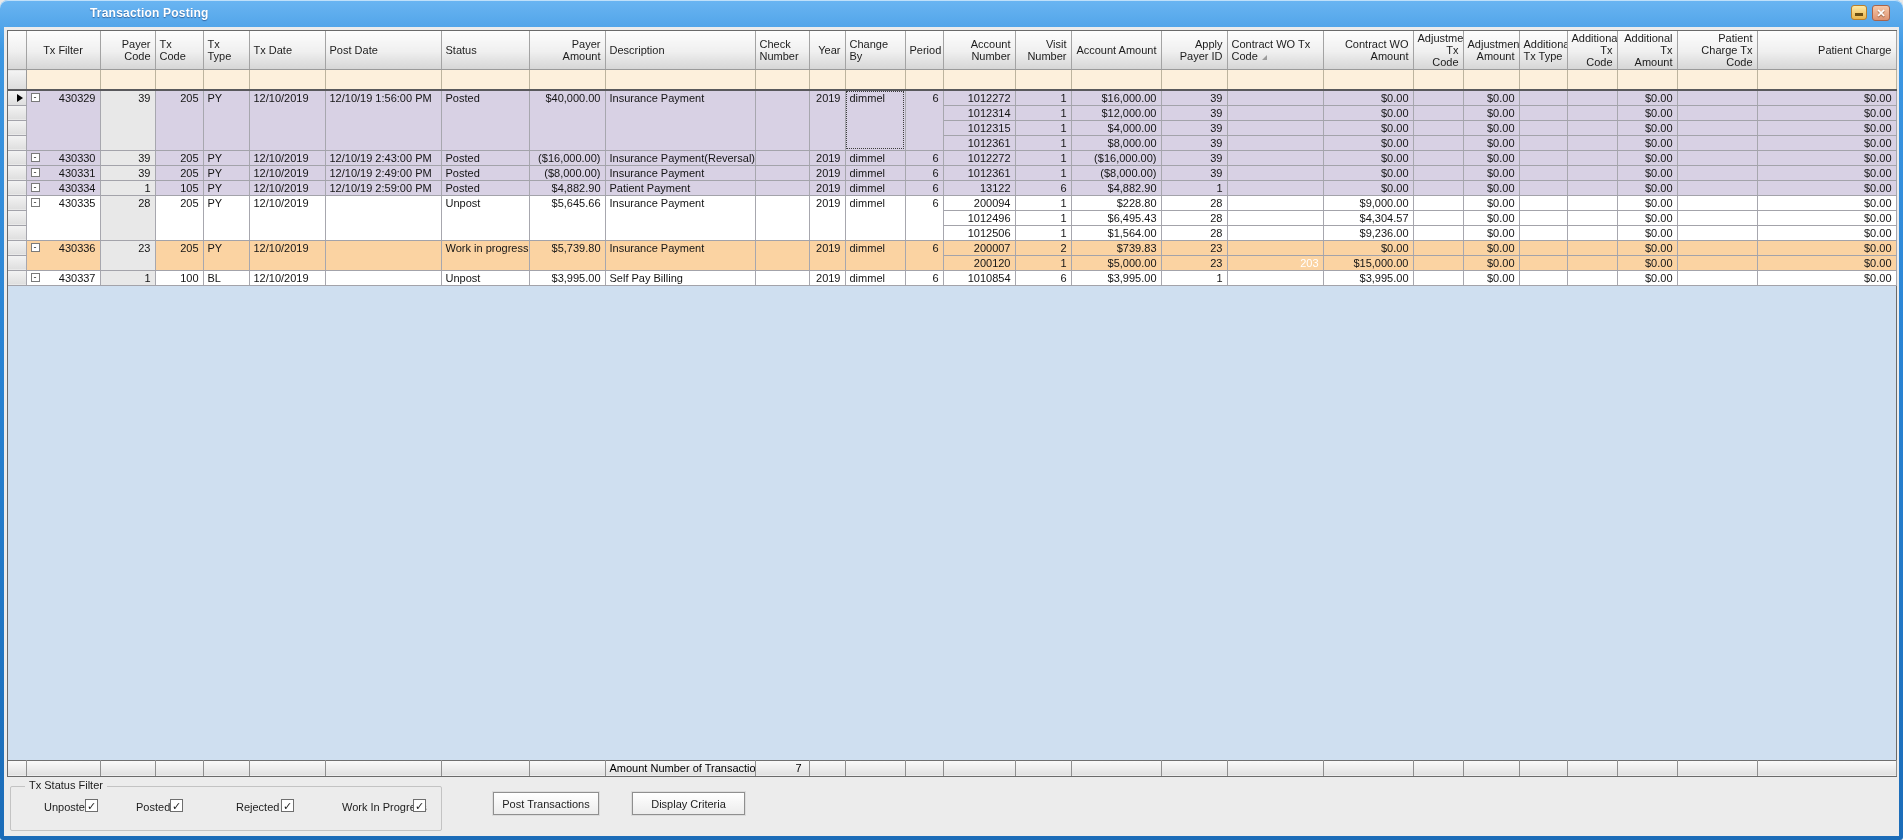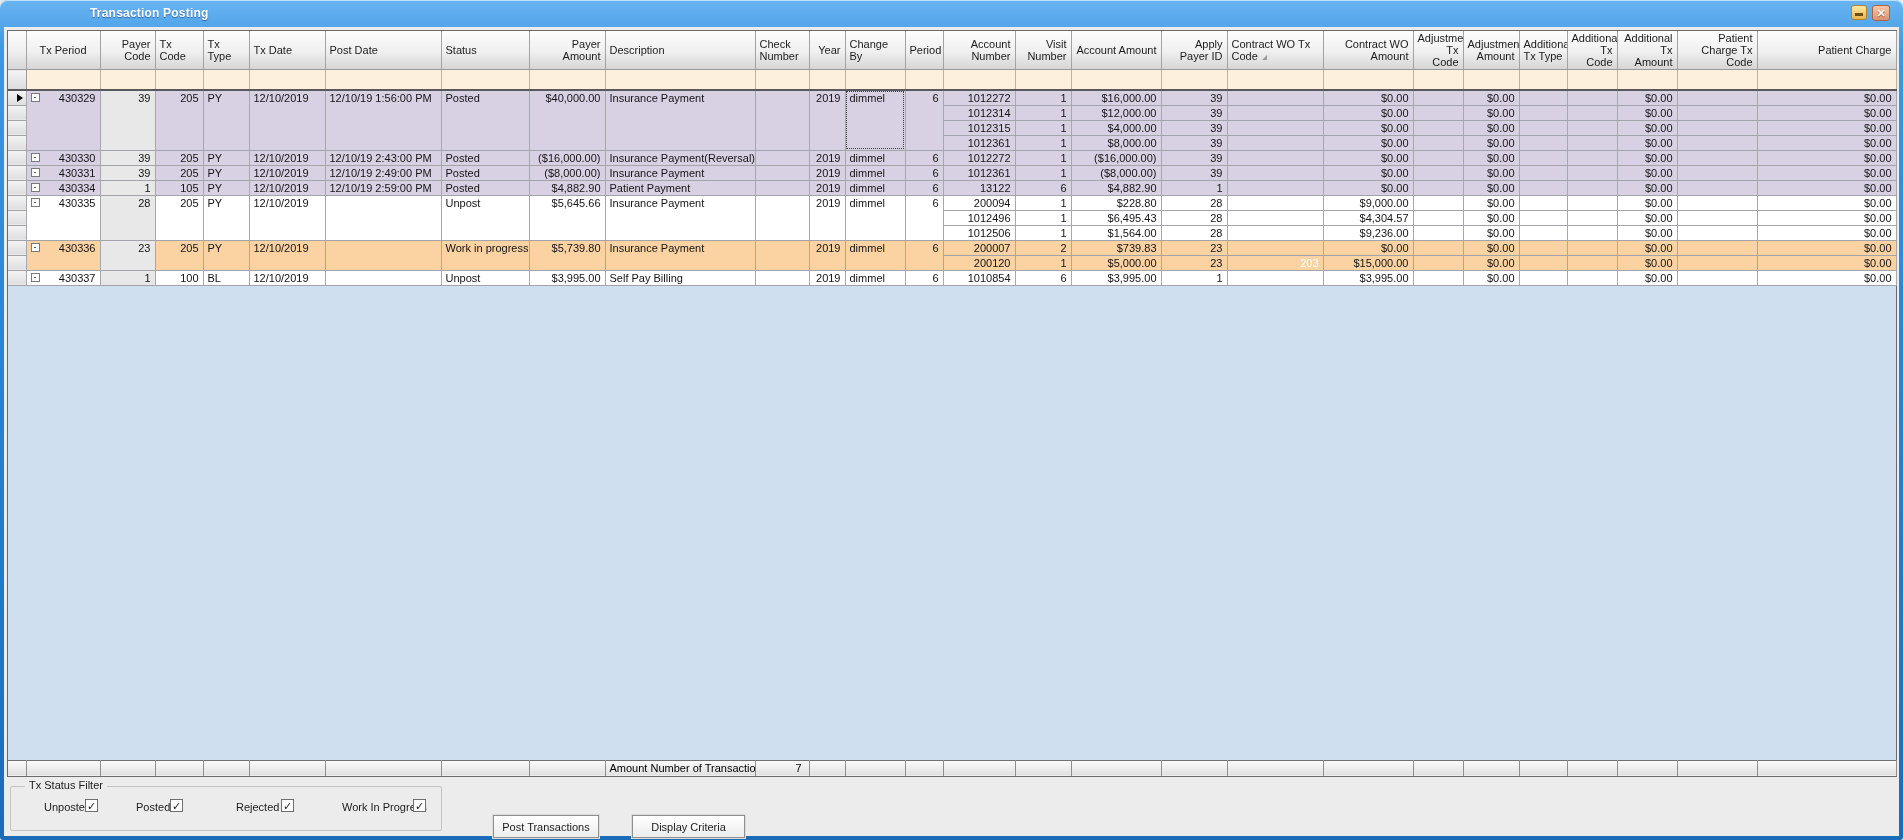--- a/index.html
+++ b/index.html
@@ -58,21 +58,21 @@
   .panel{position:absolute;left:0;right:0;bottom:0;height:59px;background:var(--panel);}
   .groupbox{position:absolute;left:6px;top:9px;width:430px;height:43px;border:1px solid #c3c3c3;
             border-radius:2px;}
   .gb-label{position:absolute;left:14px;top:-8px;background:var(--panel);padding:0 4px;
             font-size:11px;color:#1c1c1c;}
   .cb-label{position:absolute;top:14px;font-size:11px;color:#1c1c1c;white-space:nowrap;margin-left:23px;}
   .cb-box{position:absolute;top:12px;width:13px;height:13px;background:#fff;border:1px solid #6e6e6e;
           font-size:11px;line-height:12px;text-align:center;color:#1a1a1a;box-sizing:border-box;}
   .pushbtn{position:absolute;top:15px;height:23px;background:linear-gradient(#ffffff,#ececec);
            border:1px solid #8f8f8f;box-shadow:0 0 0 1px #dcdcdc;font-size:11px;color:#1c1c1c;
-           font-family:"Liberation Sans",sans-serif;margin-top:23px;}
+           font-family:"Liberation Sans",sans-serif;}
   #btn-post{left:489px;width:106px;}
   #btn-display{left:628px;width:113px;}
 </style>
 </head>
 <body>
 
 <div class="window">
   <div class="titlebar">
     <span class="title">Transaction Posting</span>
     <span class="winbtn btn-min"></span>
@@ -107,21 +107,21 @@
             <col style="width: 56px;">
             <col style="width: 48px;">
             <col style="width: 50px;">
             <col style="width: 60px;">
             <col style="width: 80px;">
             <col style="width: 139px;">
           </colgroup>
         <thead>
           <tr id="header-row">
               <th class="h left"><span></span></th>
-              <th class="h center"><span>Tx Period</span></th>
+              <th class="h center"><span>Tx Filter</span></th>
               <th class="h right"><span>Payer Code</span></th>
               <th class="h left"><span>Tx Code</span></th>
               <th class="h left"><span>Tx Type</span></th>
               <th class="h left"><span>Tx Date</span></th>
               <th class="h left"><span>Post Date</span></th>
               <th class="h left"><span>Status</span></th>
               <th class="h right"><span>Payer Amount</span></th>
               <th class="h left"><span>Description</span></th>
               <th class="h left"><span>Check Number</span></th>
               <th class="h right"><span>Year</span></th>

